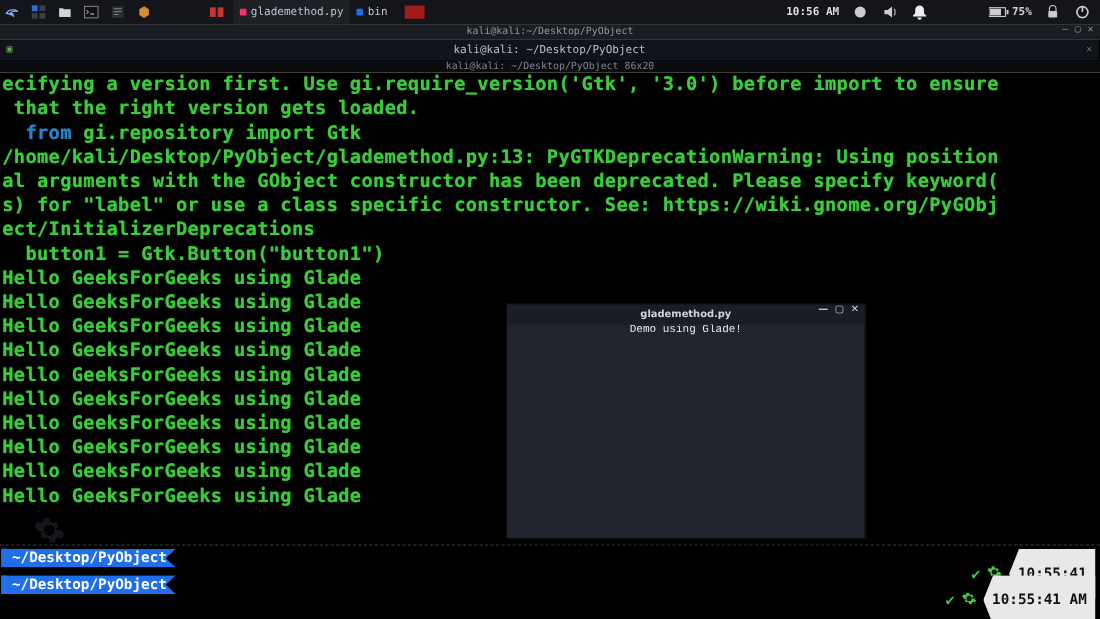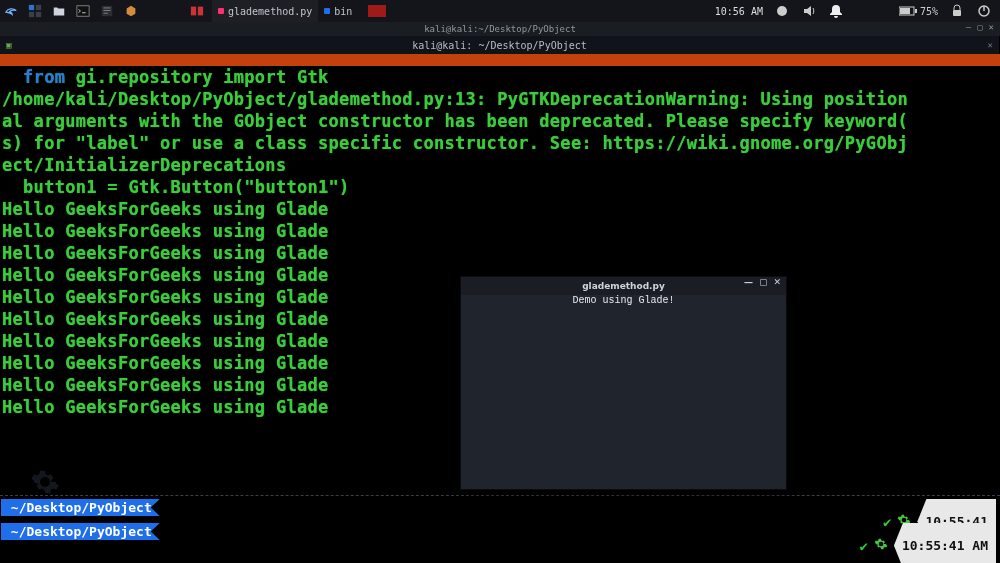--- a/index.html
+++ b/index.html
@@ -19,28 +19,28 @@
 .task-group { display:flex; align-items:center; gap:0; margin-left:2px; }
 .task { display:flex; align-items:center; height:22px; padding:0 6px; gap:4px;
   color:#bfc3cc; font-size:10px; white-space:nowrap; cursor:pointer; }
 .task.active { background:#1d1f25; }
 .task .dot { width:6px; height:6px; border-radius:1px; }
 .dot.pink { background:#ff2f6d; }
 .dot.red  { background:#d23; }
 .dot.blue { background:#1f6feb; }
 .dot.dkred{ background:#a11a1a; }
 .panel-spacer { flex:1; }
-.tray { display:flex; align-items:center; gap:11px; padding-right:8px; height:100%; }
+.tray { display:flex; align-items:center; gap:11px; padding-right:8px; height:100%;font-weight:bold; }
 .tray-ico { width:16px; height:16px; display:flex; align-items:center; justify-content:center; color:#ccc; }
 .batt { display:flex; align-items:center; gap:3px; font-size:10px; color:#ccc;padding-left:44px; }
 .clock { font-size:10px; color:#ddd; }
 
 
 .term-win { position:absolute; left:0; top:22px; right:0; bottom:0;
-  background:#c2410c; }
+  background:#fef9c3; }
 .term-titlebar { height:14px; background:#1a1d22; color:#92969f; font-size:9px;
   display:flex; align-items:center; justify-content:center; position:relative; }
 .term-titlebar .winbtns { position:absolute; right:6px; top:0; display:flex; gap:6px; font-size:9px; color:#8a8f99; }
 .term-tabs { height:18px; background:#0b0d11; display:flex; }
 .term-tab { flex:1; display:flex; align-items:center; justify-content:center;
   font-size:10px; color:#8b919c; border-right:1px solid #000; position:relative;
   cursor:pointer; }
 .term-tab.active { background:#10131a; color:#b8bdc7; }
 .term-tab .x { position:absolute; right:6px; font-size:9px; color:#6a6f79; }
 .term-colbar { height:12px; background:#0a0c10; color:#7e838d; font-size:9px;
@@ -203,23 +203,28 @@
       <span>✕</span>
     </span>
   </div>
   <div class="term-tabs">
     <div class="term-tab active">
       <span style="position:absolute;left:6px;color:#6aa84f;font-size:9px">▣</span>
       <span>kali@kali: ~/Desktop/PyObject</span>
       <span class="x">✕</span>
     </div>
   </div>
+  <div class="term-colbar">
+    <span>kali@kali: ~/Desktop/PyObject 86x20</span>
+  </div>
 
   <div class="term-body">
-    <div class="term-text">  <span class="kw">from</span><span> gi.repository import Gtk</span>
+    <div class="term-text"><span>ecifying a version first. Use gi.require_version('Gtk', '3.0') before import to ensure
+ that the right version gets loaded.
+</span>  <span class="kw">from</span><span> gi.repository import Gtk</span>
 <span>/home/kali/Desktop/PyObject/glademethod.py:13: PyGTKDeprecationWarning: Using position
 al arguments with the GObject constructor has been deprecated. Please specify keyword(
 s) for "label" or use a class specific constructor. See: https://wiki.gnome.org/PyGObj
 ect/InitializerDeprecations
   button1 = Gtk.Button("button1")
 Hello GeeksForGeeks using Glade
 Hello GeeksForGeeks using Glade
 Hello GeeksForGeeks using Glade
 Hello GeeksForGeeks using Glade
 Hello GeeksForGeeks using Glade

